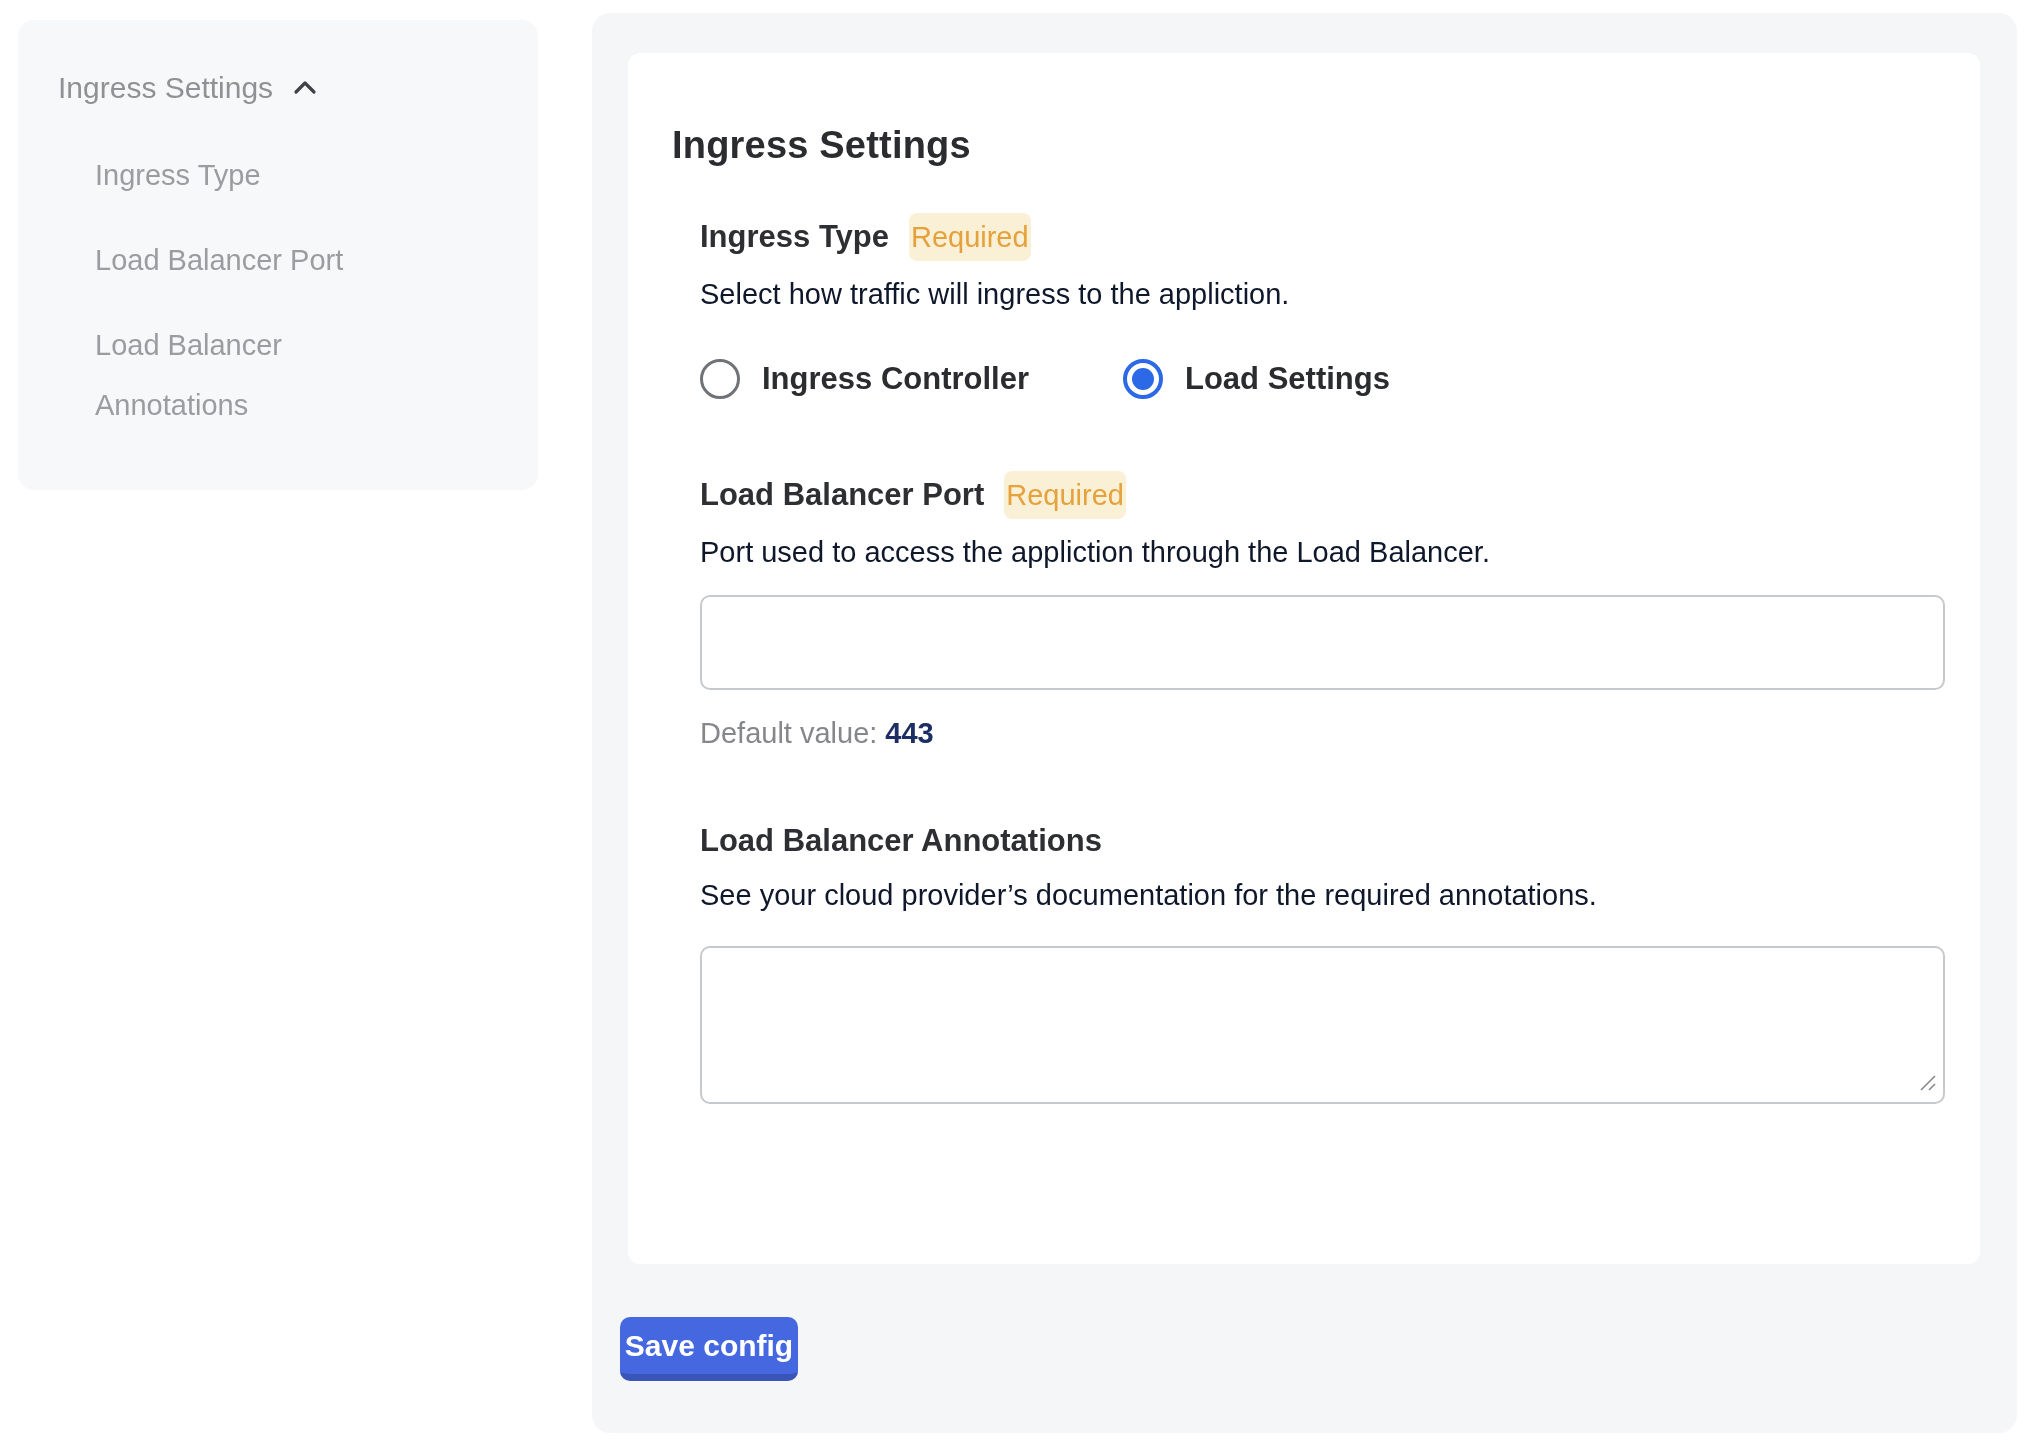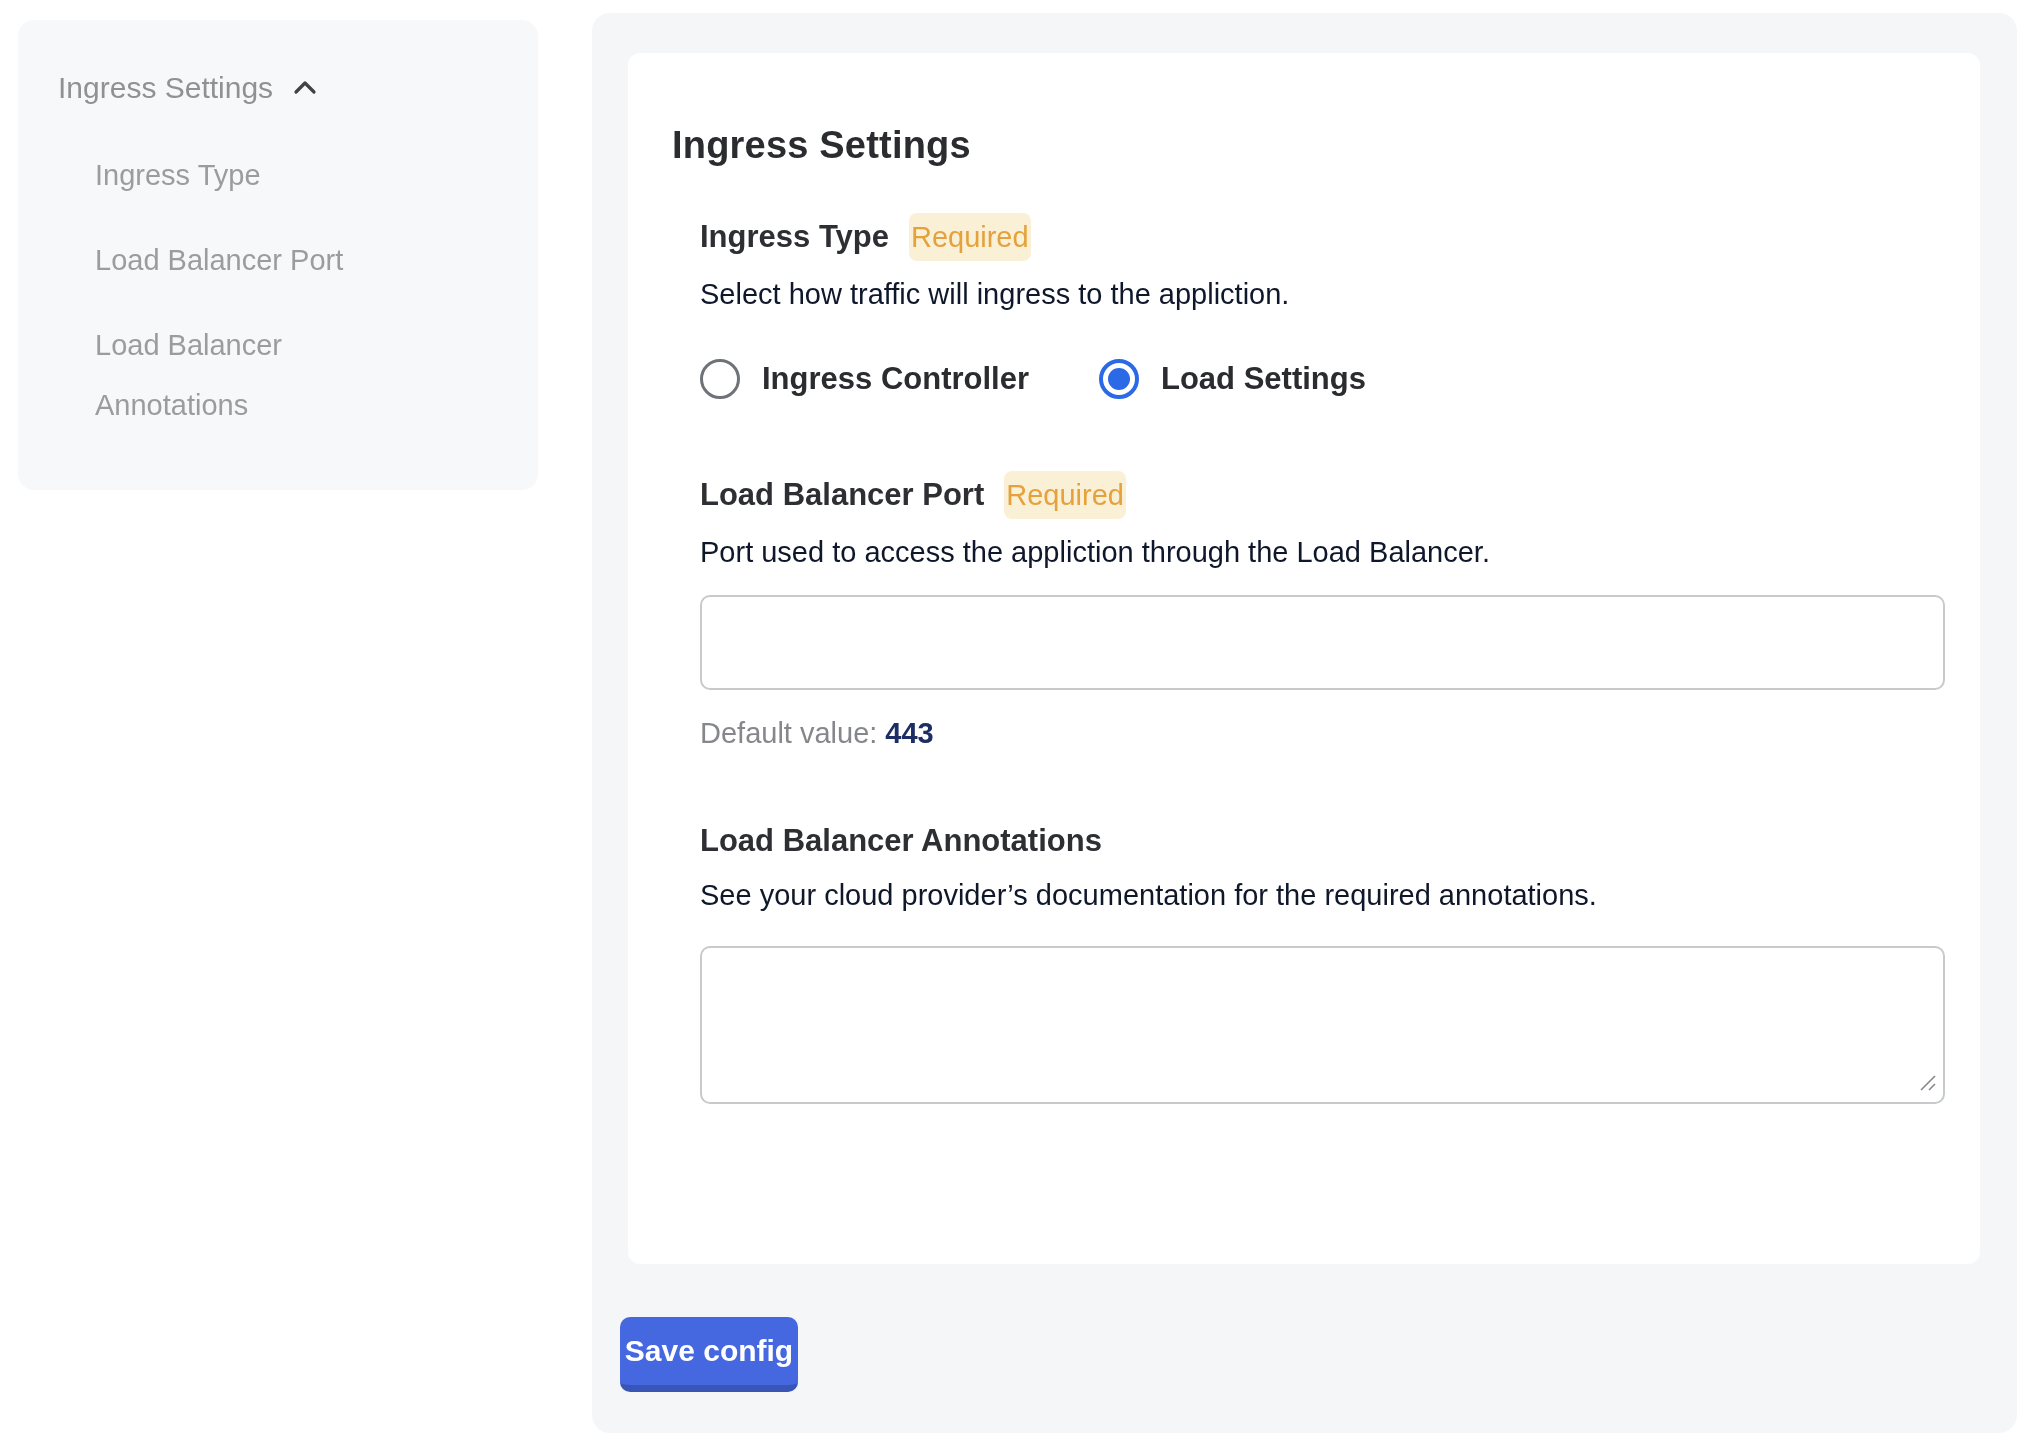--- a/index.html
+++ b/index.html
@@ -81,21 +81,21 @@
     border-radius: 8px;
   }
   .desc {
     font-size: 29px; line-height: 38px;
     color: #0f172a;
     margin-top: 14px;
   }
   .sec-ingress-type { margin-top: 44px; }
   .radio-row {
     margin-top: 46px;
-    display: flex; column-gap: 70px;
+    display: flex; column-gap: 94px;
   }
   .radio-group { display: flex; align-items: center; cursor: pointer; }
   .radio {
     width: 40px; height: 40px;
     border-radius: 50%;
     border: 3px solid #6f7277;
     background: #ffffff;
     flex: 0 0 auto;
   }
   .radio.selected {
@@ -153,21 +153,21 @@
     display: block;
   }
   .resize-handle {
     position: absolute;
     right: 7px; bottom: 7px;
     pointer-events: none;
   }
   .save-btn {
     position: absolute;
     left: 28px; top: 1304px;
-    width: 178px; height: 75px;
+    width: 178px; height: 64px;
     background: #4568e0;
     border: none;
     border-bottom: 7px solid #3a55b8;
     border-radius: 10px;
     color: #ffffff;
     font-size: 30px;
     font-weight: 700;
     font-family: "Liberation Sans", sans-serif;
     cursor: pointer;
   }

